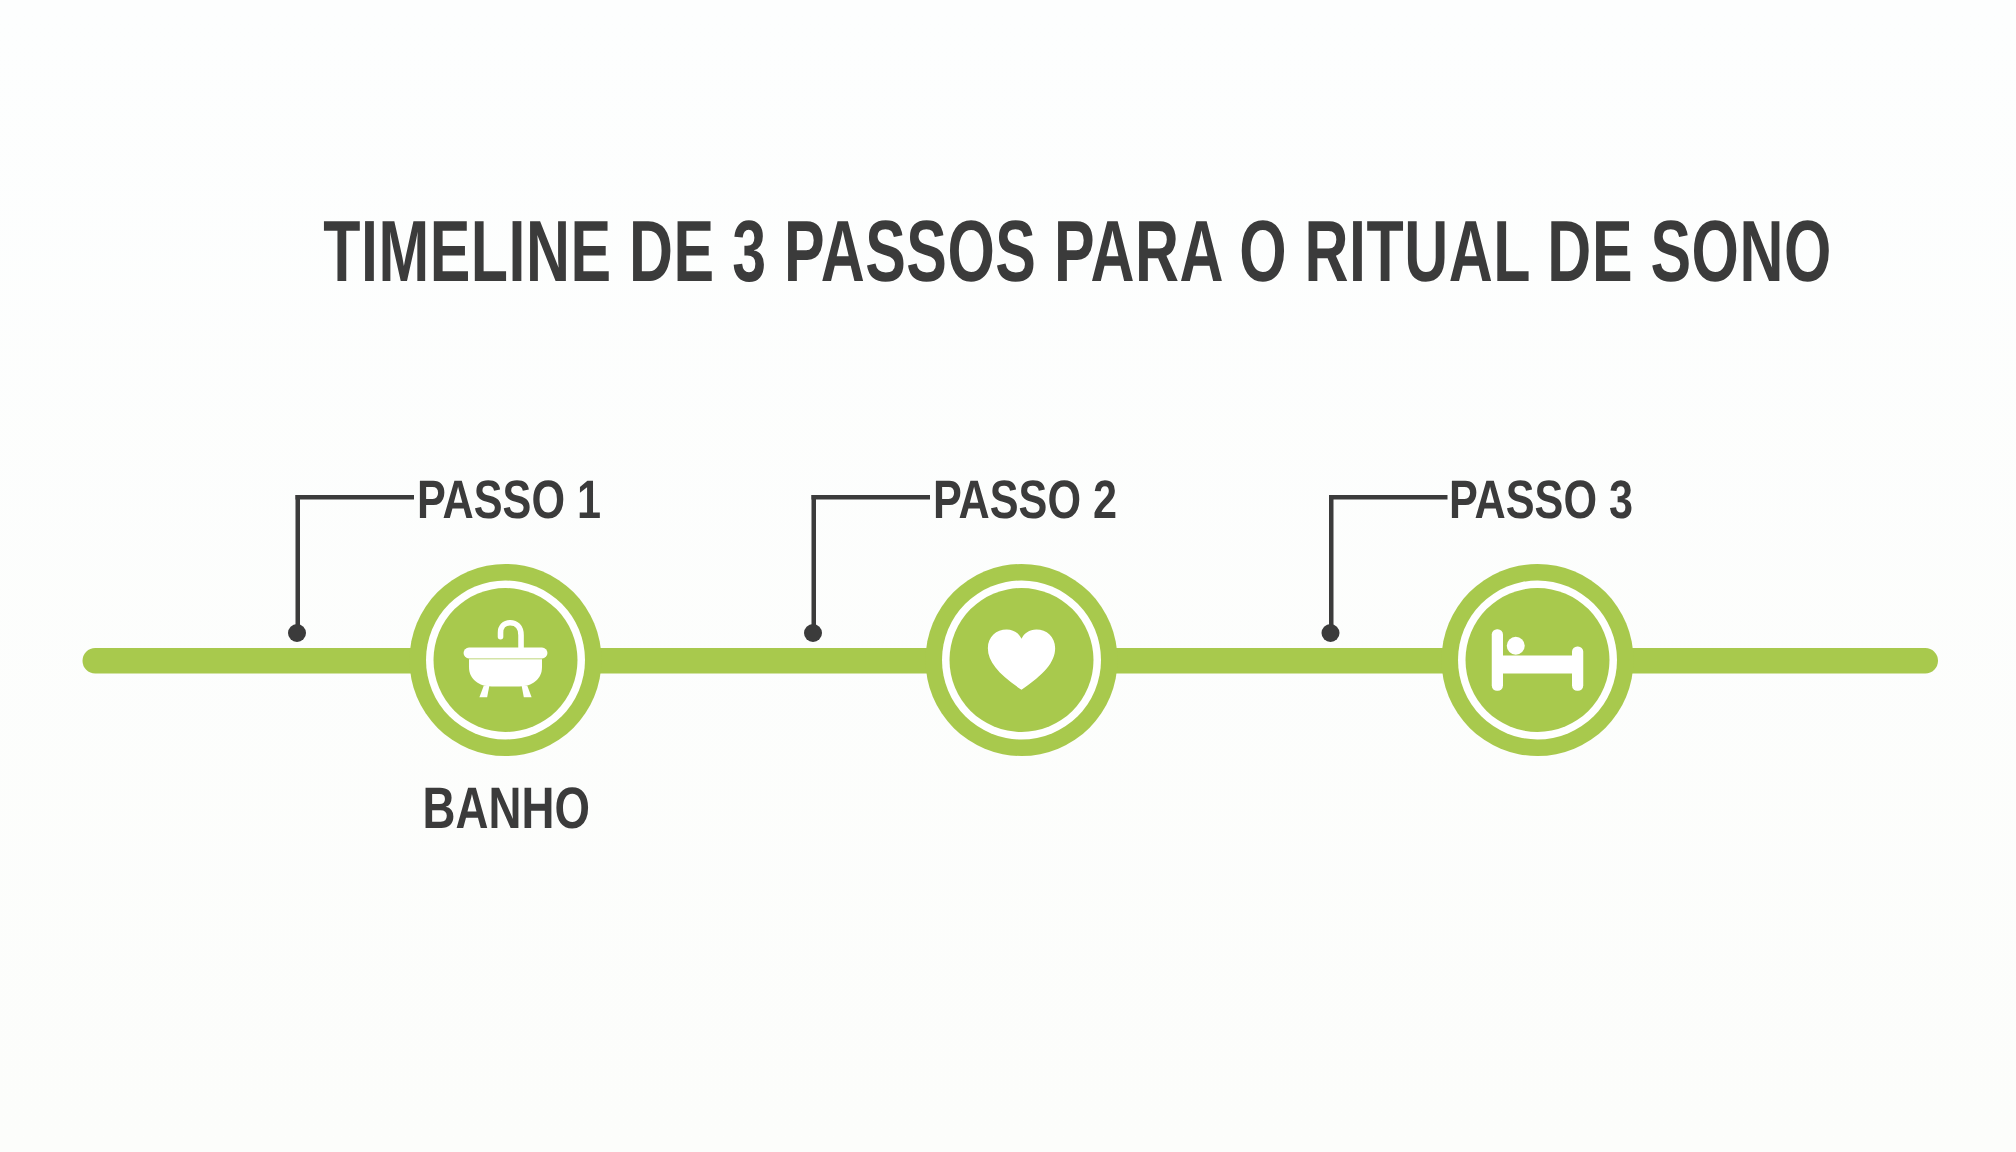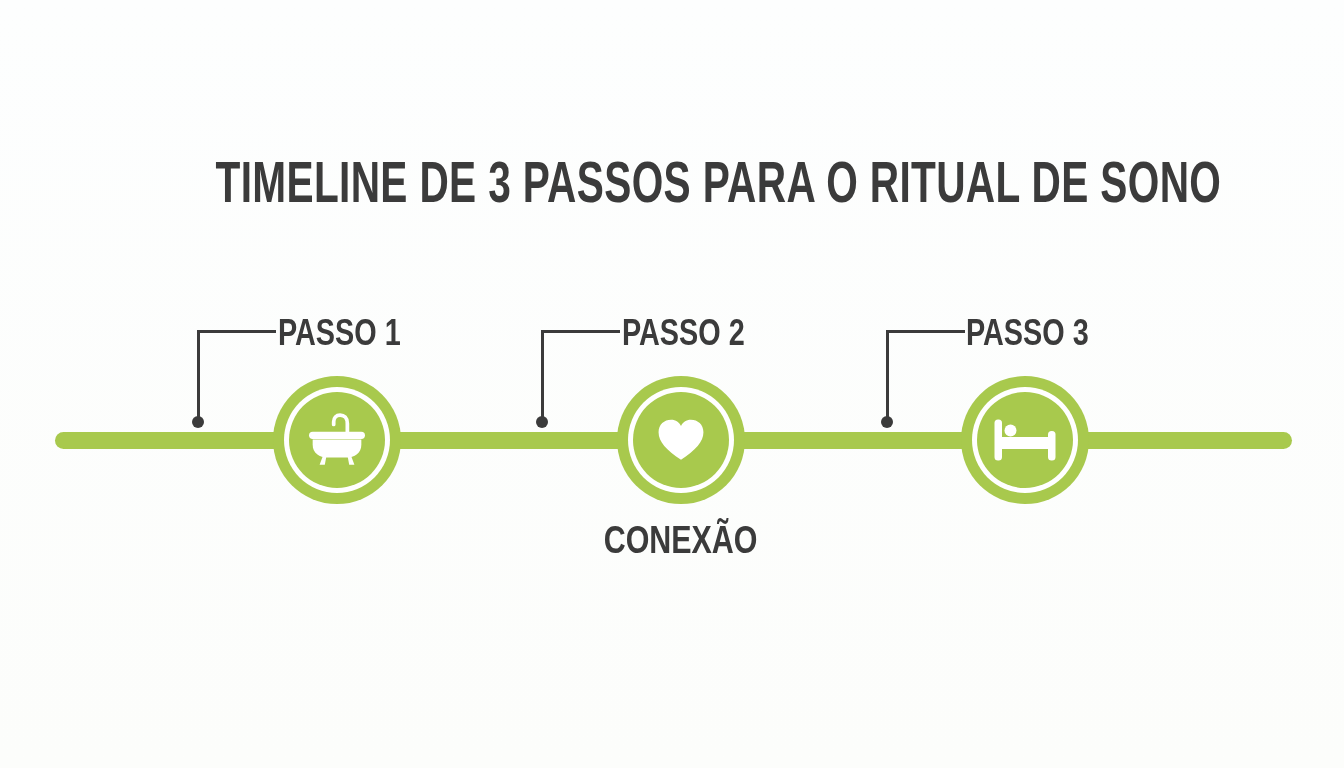--- a/index.html
+++ b/index.html
@@ -11,21 +11,21 @@
   .canvas {
     position: relative;
     width: 1344px;
     height: 768px;
     background: linear-gradient(180deg, #fdfefe 0%, #fcfdfb 100%);
   }
 
   
   .title {
     position: absolute;
-    top: 148px;
+    top: 134px;
     left: 0;
     width: 1212px;
     text-align: left;
     white-space: nowrap;
   }
   .title span {
     display: inline-block;
     font-size: 58px;
     font-weight: 700;
     color: #3b3b3b;
@@ -146,34 +146,34 @@
         <svg class="icon-svg" width="58" height="54" viewBox="0 0 56 52">
           <path d="M38,18 V10 C38,4.5 34.8,2 31,2 C27.2,2 24.8,4.6 24.8,8.4 V11" fill="none" stroke="#ffffff" stroke-width="3.6" stroke-linecap="round"></path>
           <rect x="1" y="18" width="54" height="7" rx="3.5" fill="#ffffff"></rect>
           <path d="M4.5,25.5 L51.5,25.5 L51.5,30.5 C51.5,38.5 45,43 37,43 L19,43 C11,43 4.5,38.5 4.5,30.5 Z" fill="#ffffff"></path>
           <path d="M14,42.5 L11.2,50 L16.2,50 L17.6,42.5 Z" fill="#ffffff"></path>
           <path d="M42,42.5 L44.8,50 L39.8,50 L38.4,42.5 Z" fill="#ffffff"></path>
         </svg>
       </div>
     </div>
   </div>
+  <div class="name-label" style="left:177px;"><span>BANHO</span></div>
 
   <div class="connector" style="left:541px;"></div>
   <div class="dot" style="left:536px;"></div>
   <div class="step-label" style="left:622px;">PASSO 2</div>
   <div class="node" style="left:617px;">
     <div class="ring-gap">
       <div class="core">
         <svg class="icon-svg" width="48" height="44" viewBox="0 0 46 42">
           <path d="M23,40 C9,30.5 1.5,22.5 1.5,13.5 C1.5,6 7,1.5 13.5,1.5 C18,1.5 21.5,4 23,7.5 C24.5,4 28,1.5 32.5,1.5 C39,1.5 44.5,6 44.5,13.5 C44.5,22.5 37,30.5 23,40 Z" fill="#ffffff"></path>
         </svg>
       </div>
     </div>
   </div>
-  <div class="name-label" style="left:521px;"><span>CONEXÃO</span></div>
 
   <div class="connector" style="left:886px;"></div>
   <div class="dot" style="left:881px;"></div>
   <div class="step-label" style="left:966px;">PASSO 3</div>
   <div class="node" style="left:961px;">
     <div class="ring-gap">
       <div class="core">
         <svg class="icon-svg" width="64" height="44" viewBox="0 0 64 44">
           <rect x="1.5" y="1.5" width="7.5" height="41" rx="3.5" fill="#ffffff"></rect>
           <rect x="55" y="13" width="7.5" height="29.5" rx="3.5" fill="#ffffff"></rect>

